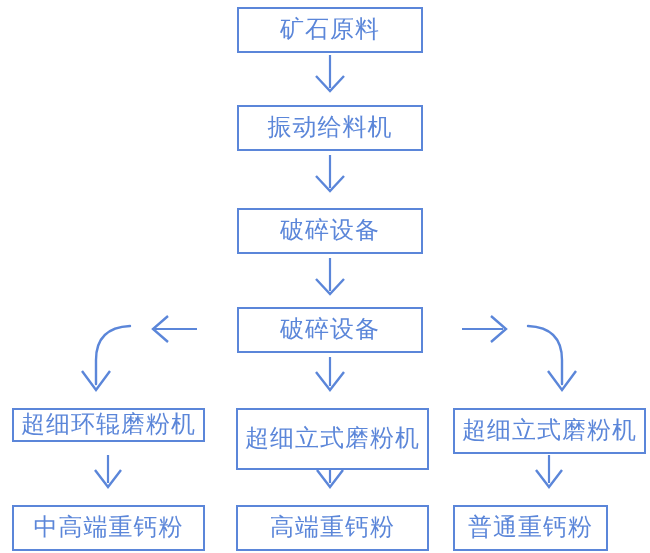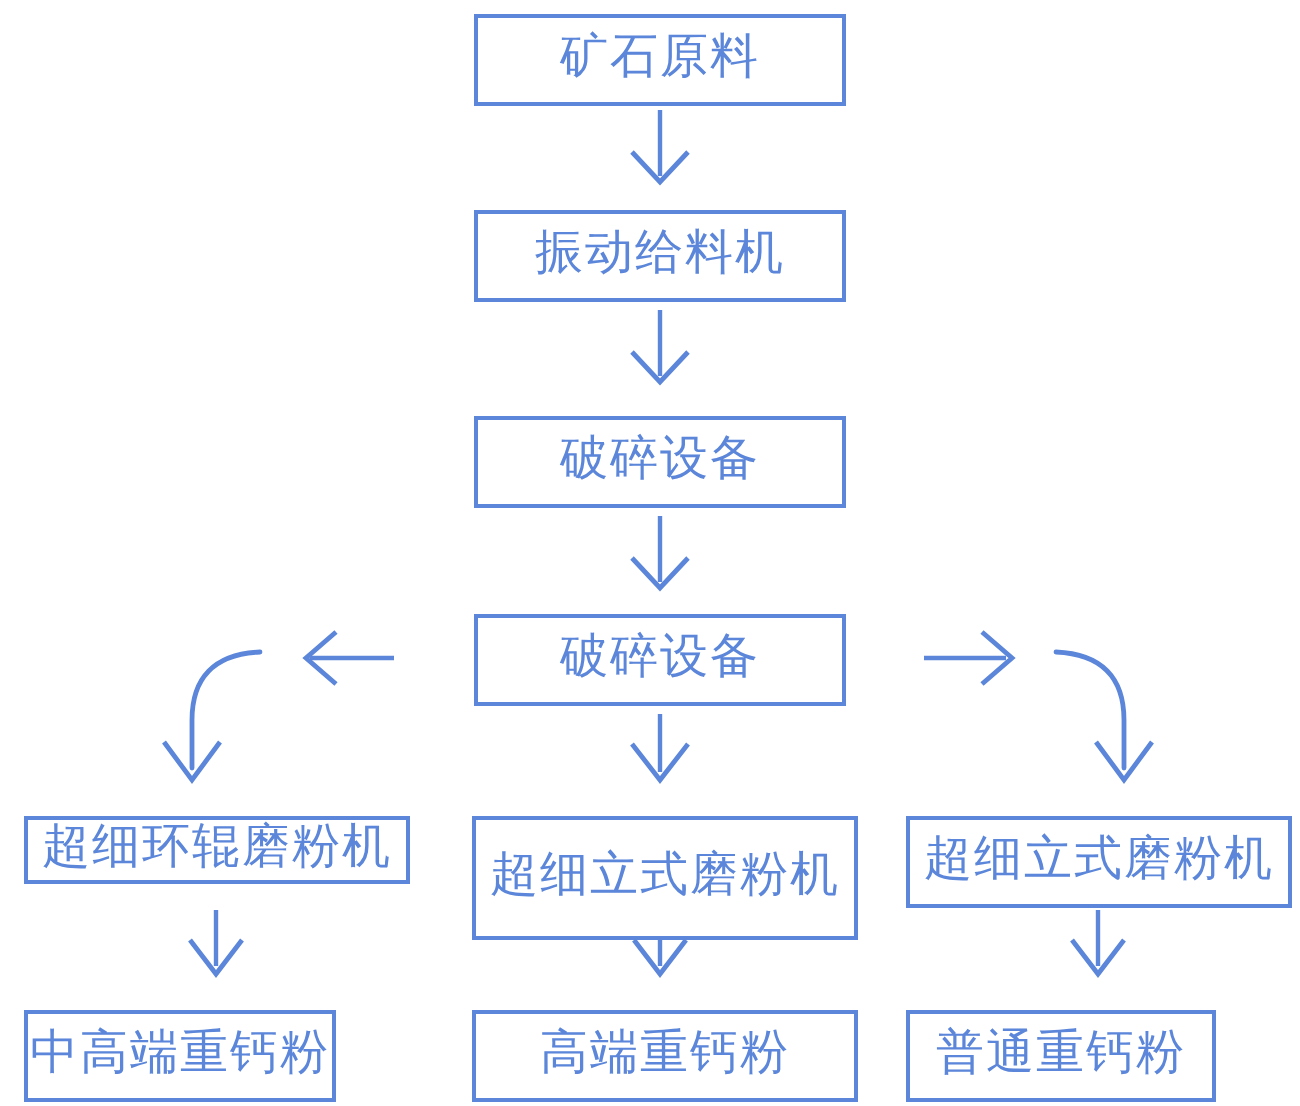--- a/index.html
+++ b/index.html
@@ -148,21 +148,21 @@
   </div>
 
   <div class="node" style="left:236px; top:408px; width:193px; height:62px;">
     <span class="node-label">超细立式磨粉机</span>
   </div>
 
   <div class="node" style="left:453px; top:408px; width:193px; height:46px;">
     <span class="node-label">超细立式磨粉机</span>
   </div>
 
-  <div class="node" style="left:12px; top:505px; width:156px; height:46px;">
+  <div class="node" style="left:12px; top:505px; width:193px; height:46px;">
     <span class="node-label">中高端重钙粉</span>
   </div>
 
   <div class="node" style="left:236px; top:505px; width:193px; height:46px;">
     <span class="node-label">高端重钙粉</span>
   </div>
 
   <div class="node" style="left:453px; top:505px; width:155px; height:46px;">
     <span class="node-label">普通重钙粉</span>
   </div>

